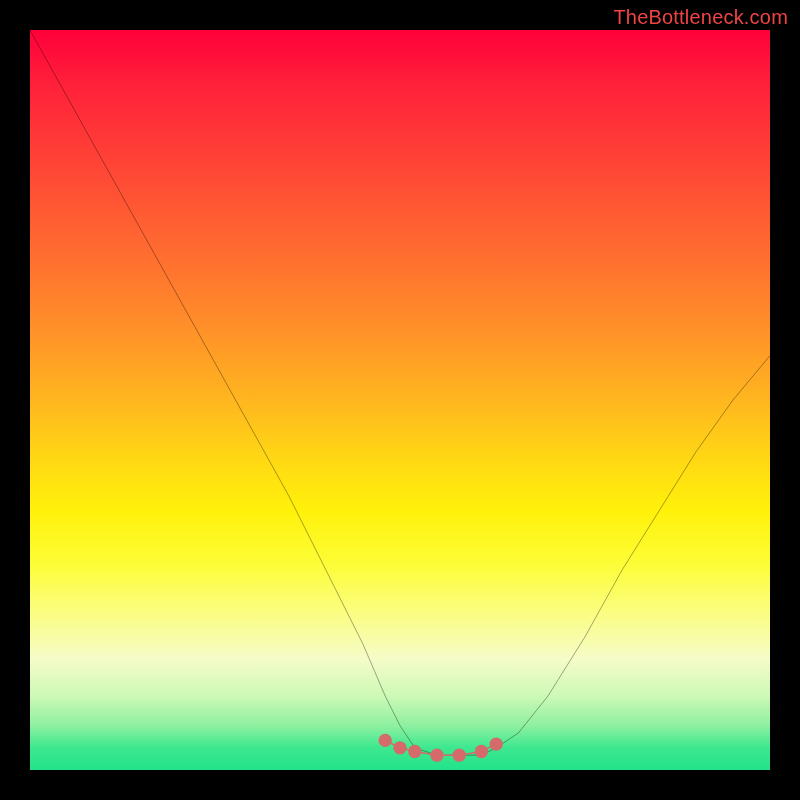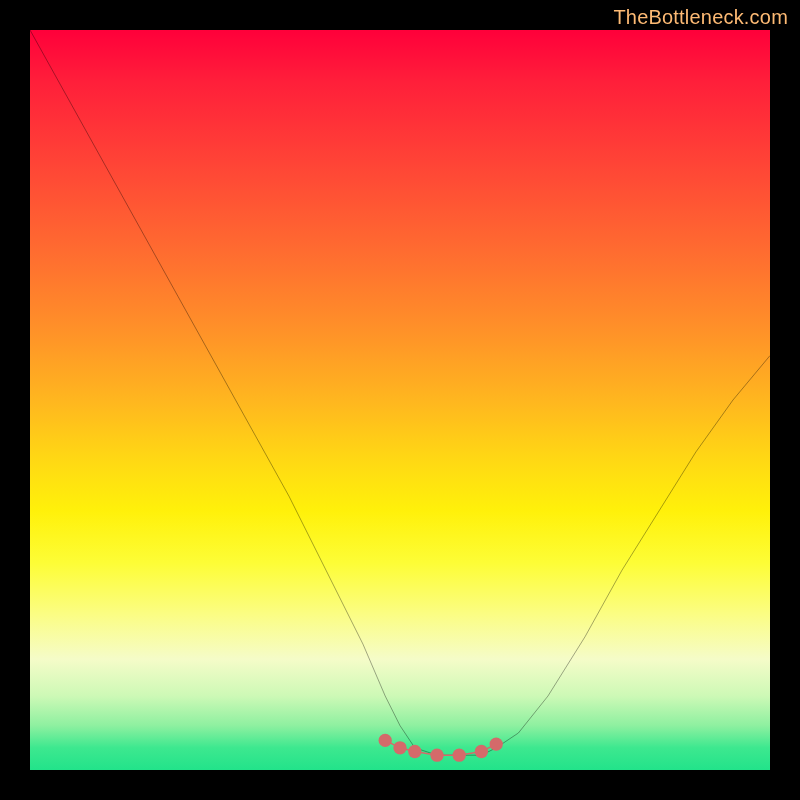--- a/index.html
+++ b/index.html
@@ -51,21 +51,21 @@
   .curve {
     position: absolute;
     inset: 0;
     width: 740px;
     height: 740px;
   }
   .watermark {
     position: absolute;
     top: 6px;
     right: 12px;
-    color: #fdba74;
+    color: #ef4444;
     font-size: 20px;
     font-weight: 500;
     letter-spacing: 0.2px;
     user-select: none;
   }
 </style>
 </head>
 <body>
 
 <div class="frame">

